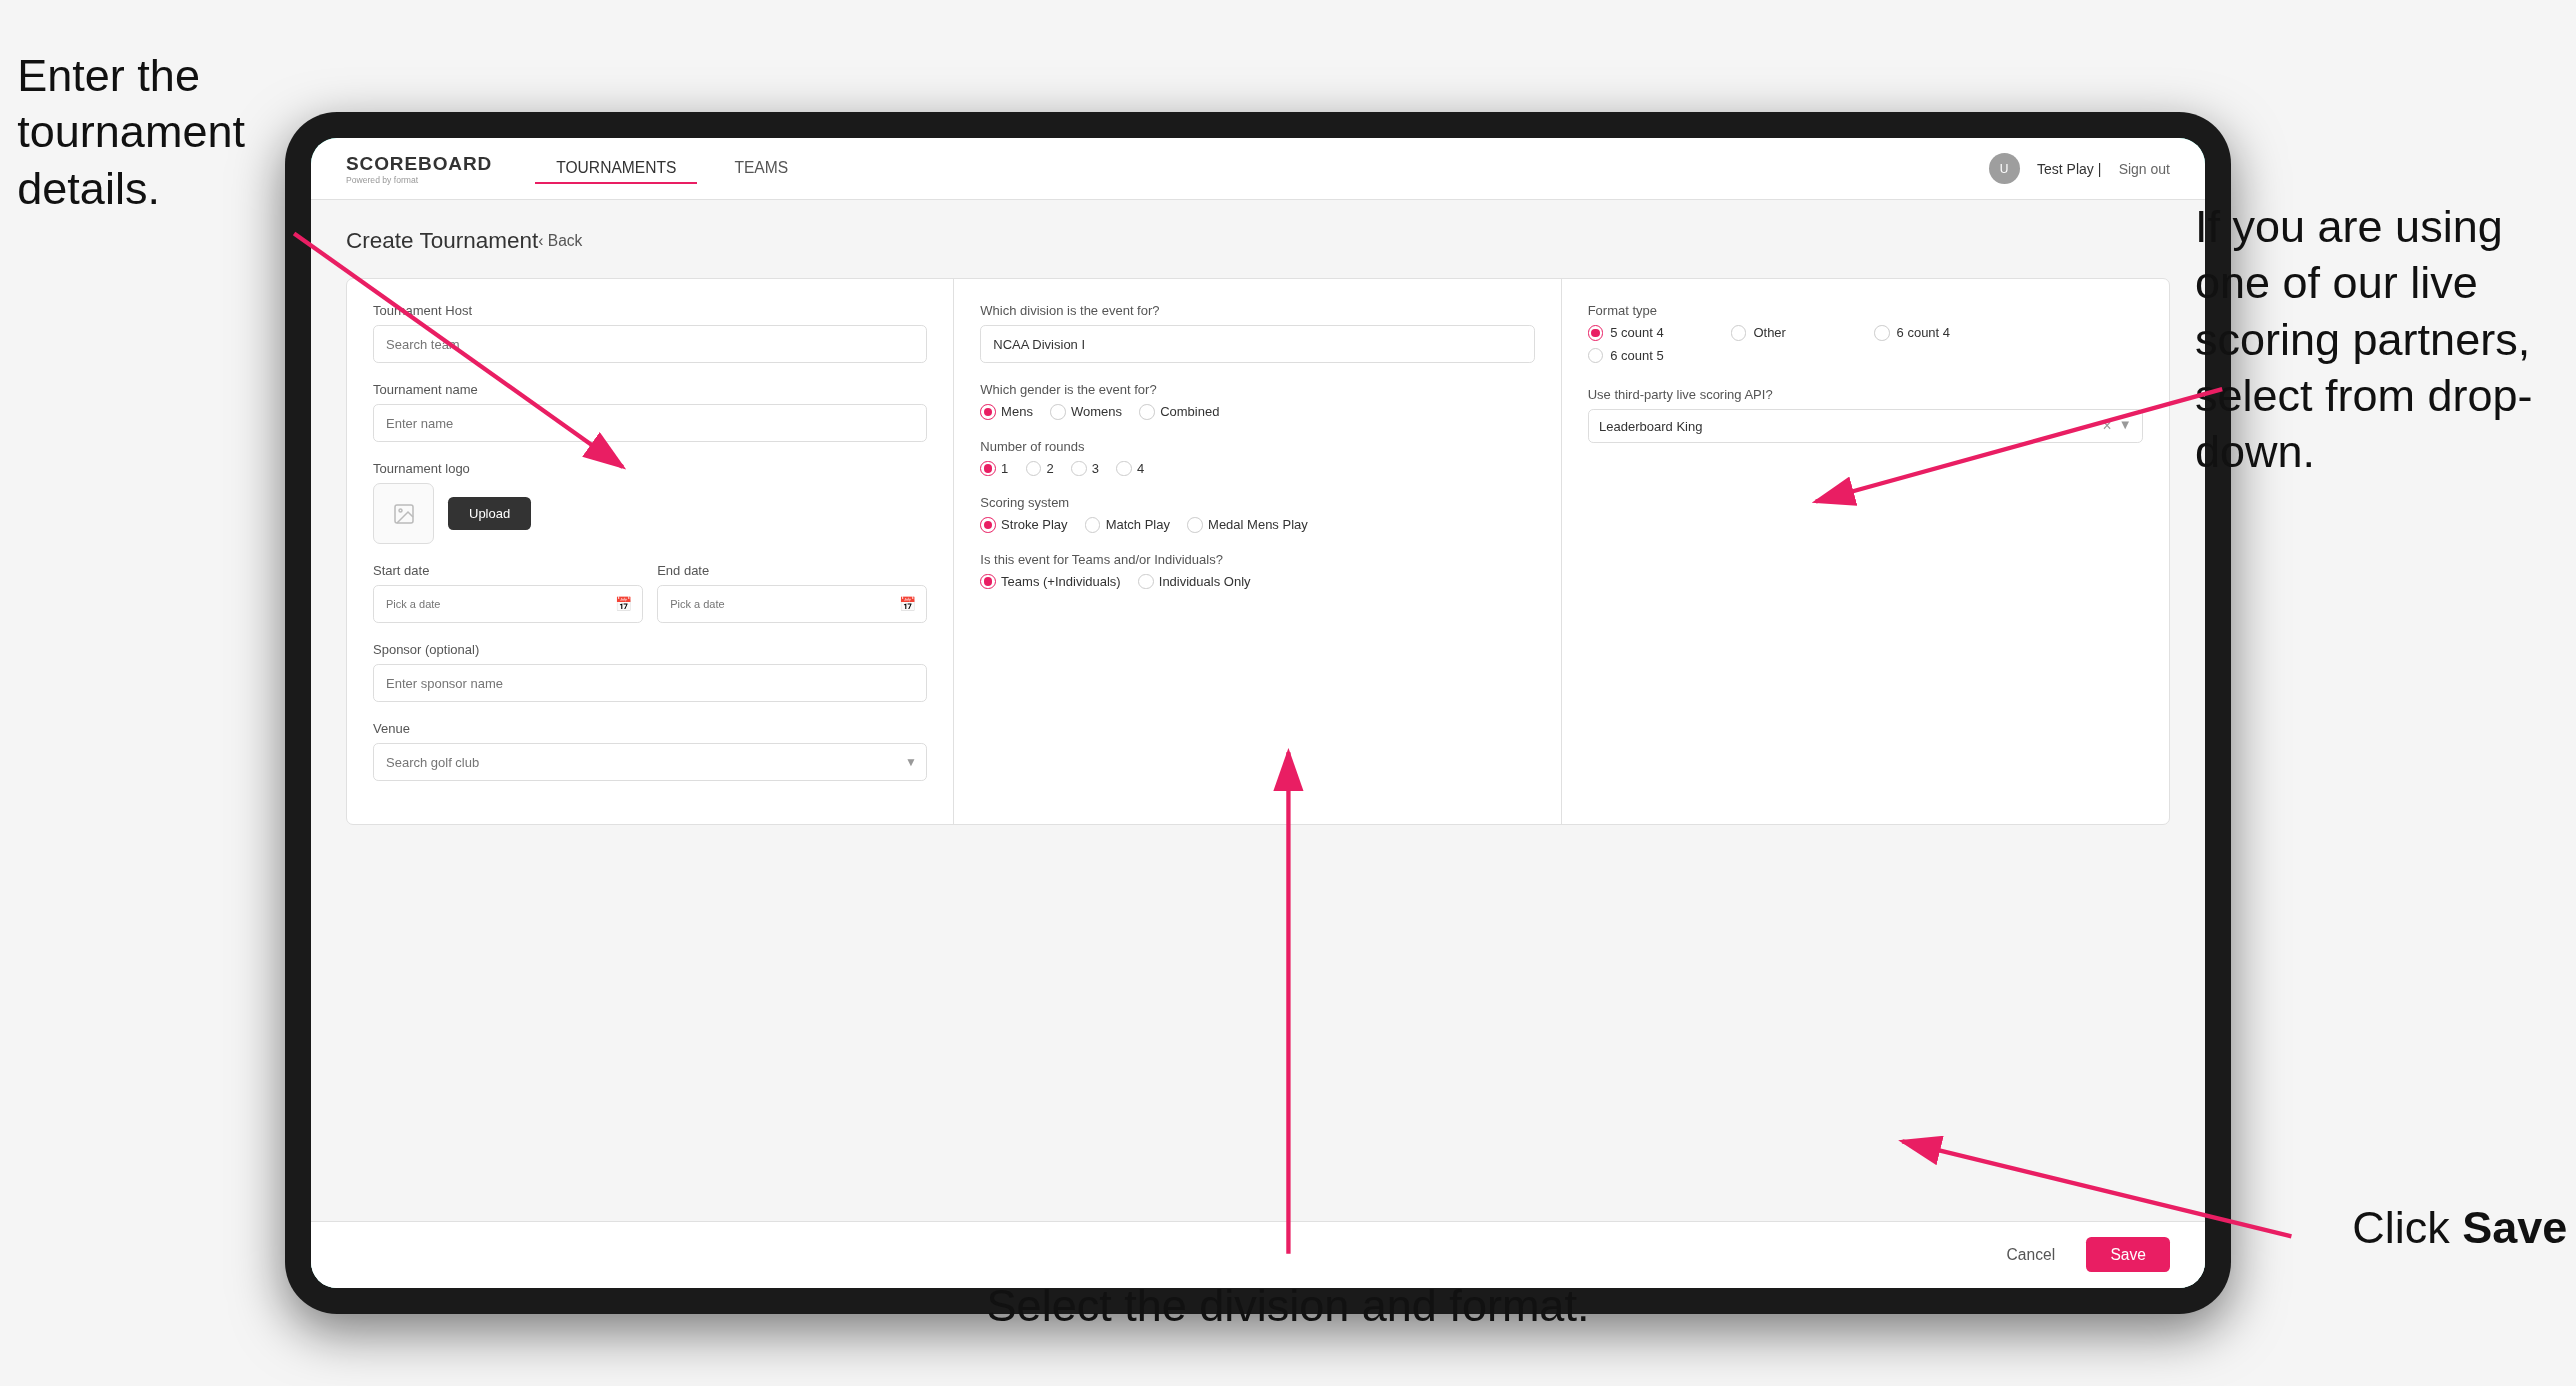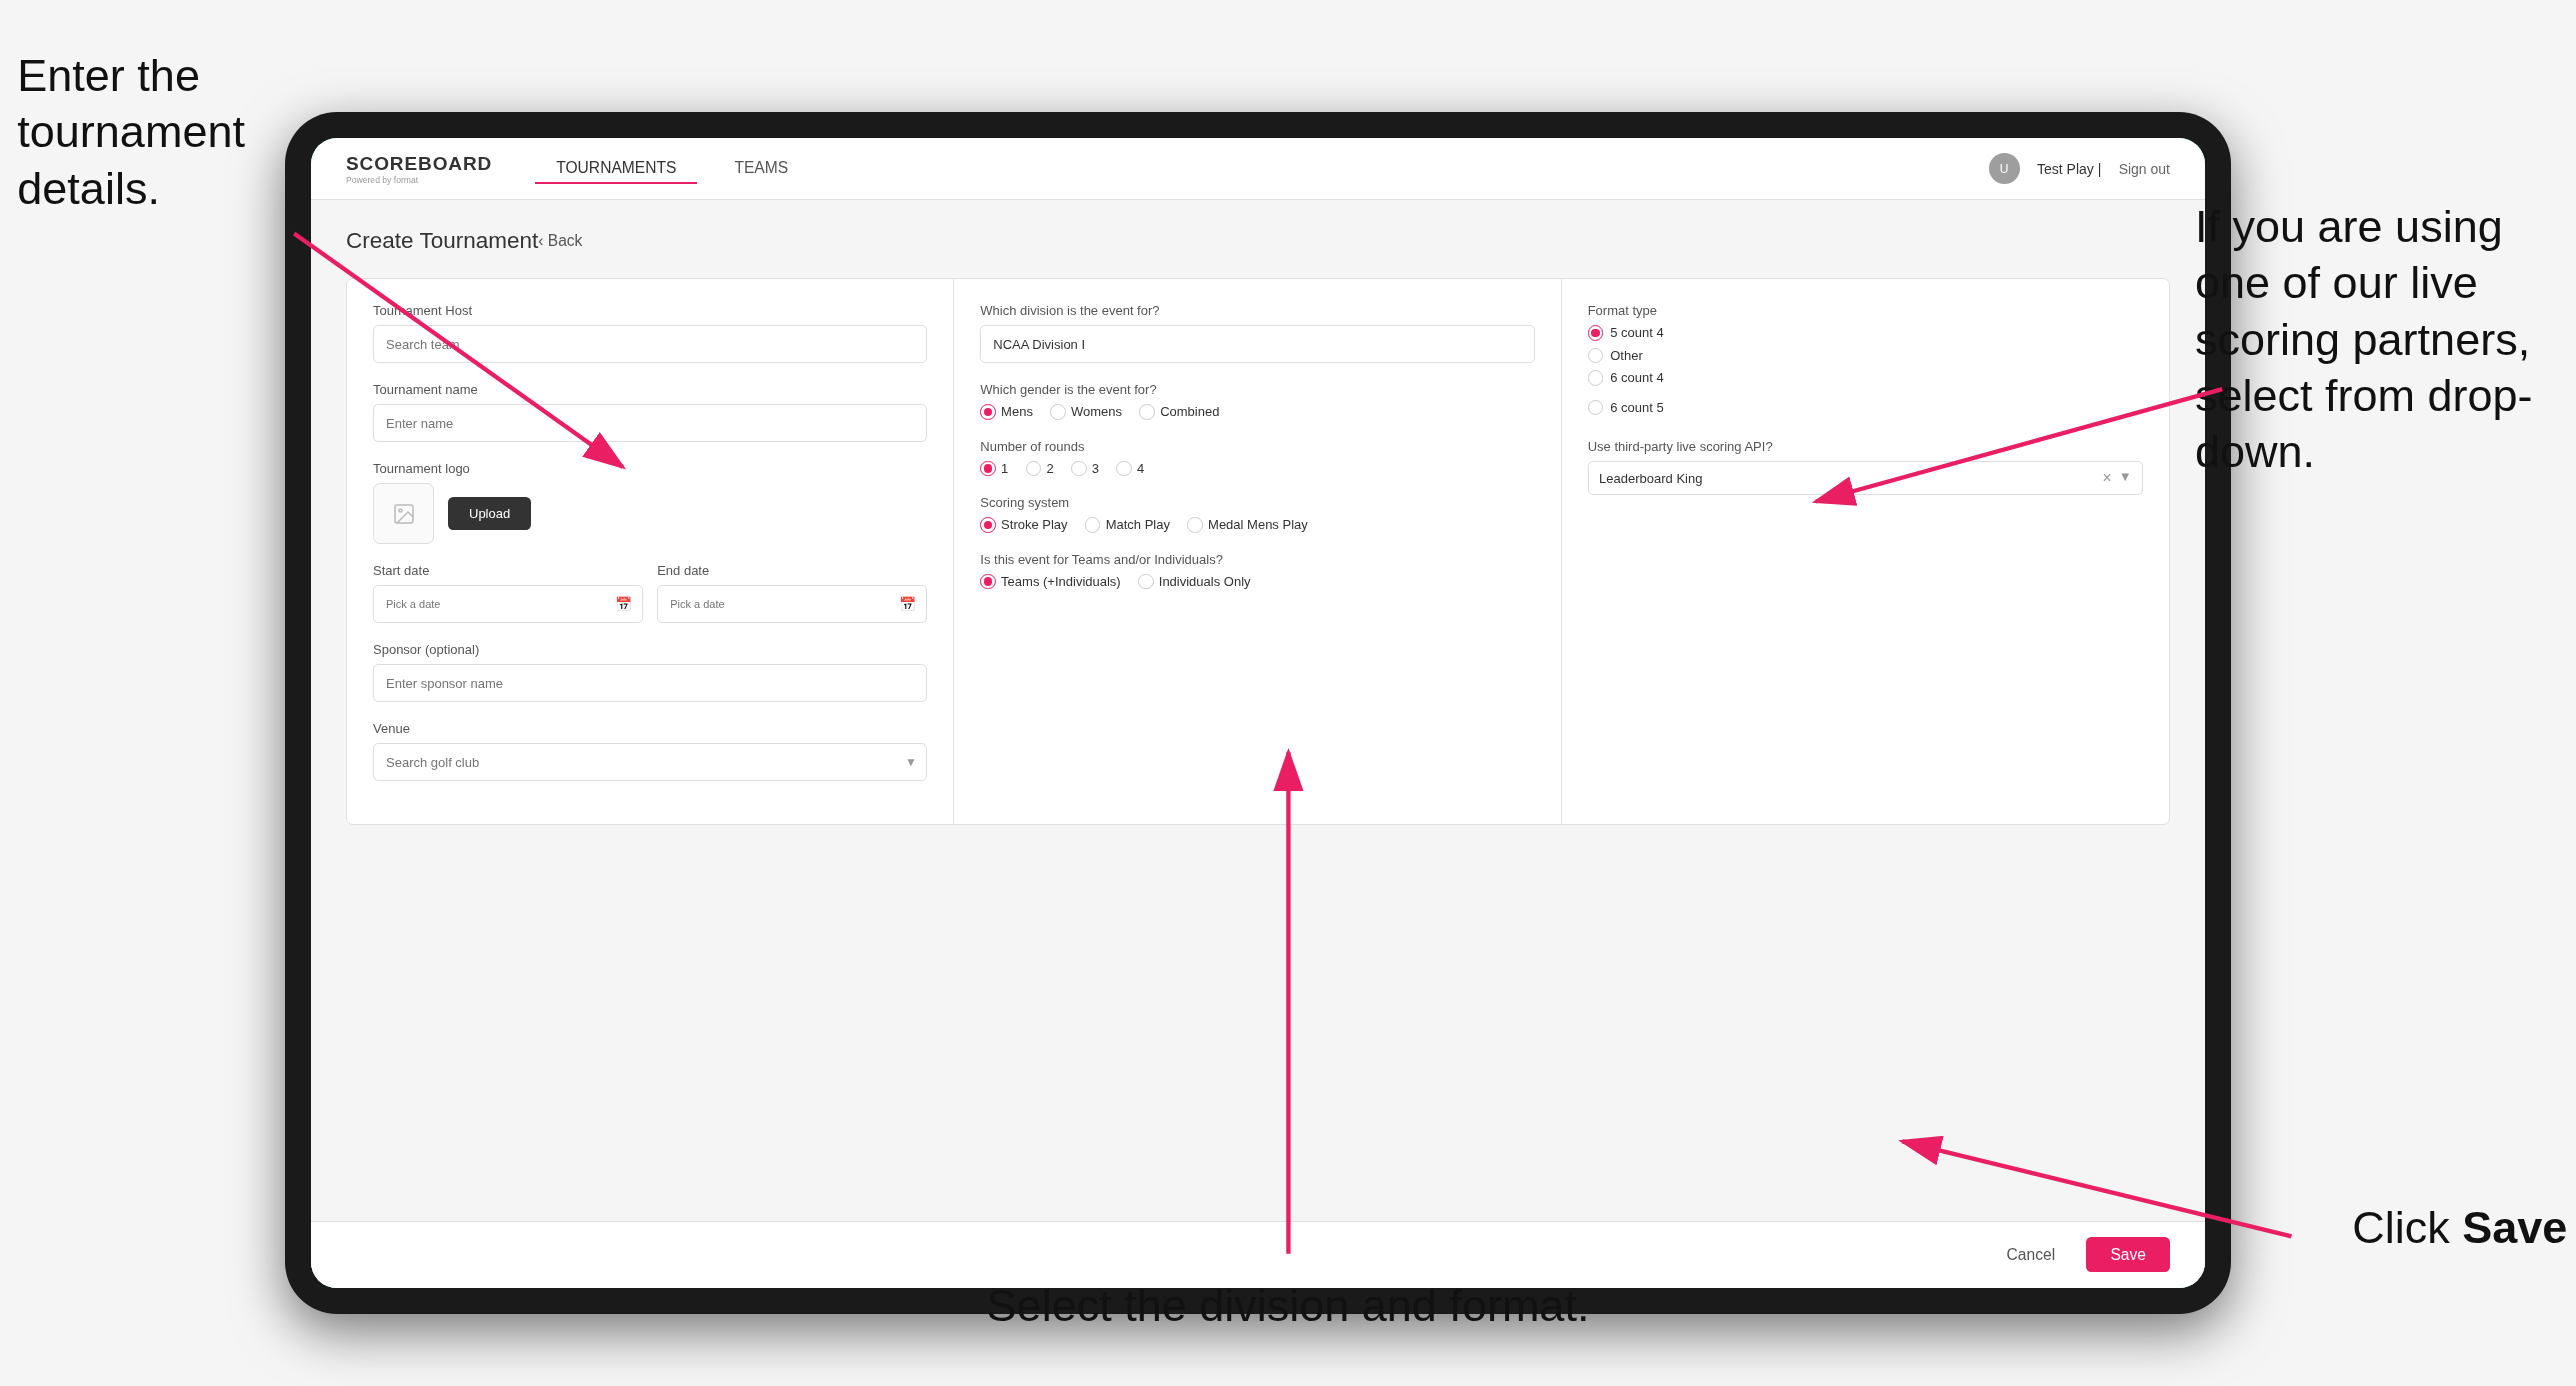--- a/index.html
+++ b/index.html
@@ -364,21 +364,21 @@
       content: '';
       width: 8.6px;
       height: 8.6px;
       border-radius: 50%;
       background: #e91e63;
     }
 
     
     .format-type-grid {
       display: grid;
-      grid-template-columns: 1fr;
+      grid-template-columns: 1fr 1fr 1fr 1fr;
       gap: 7px 17.3px;
       margin-top: 7px;
     }
 
     .format-option {
       display: flex;
       align-items: center;
       gap: 7px;
       font-size: 13px;
       color: #333;

